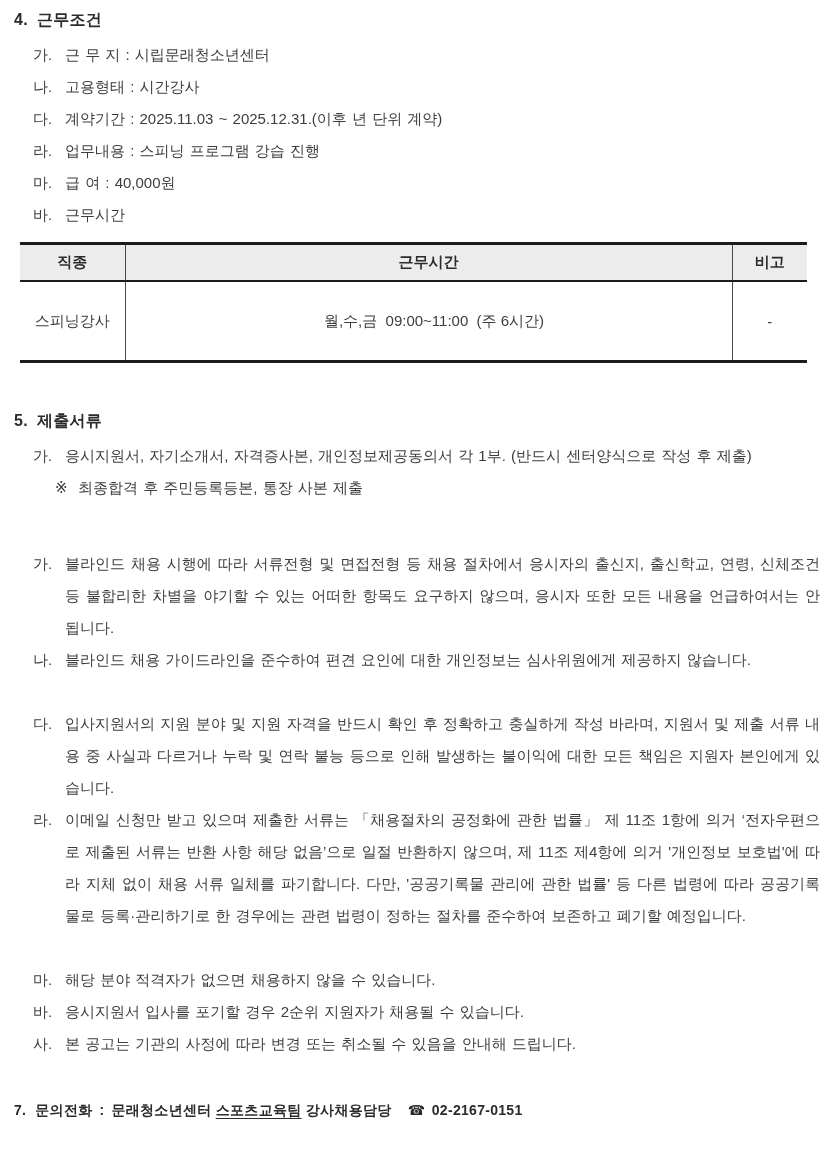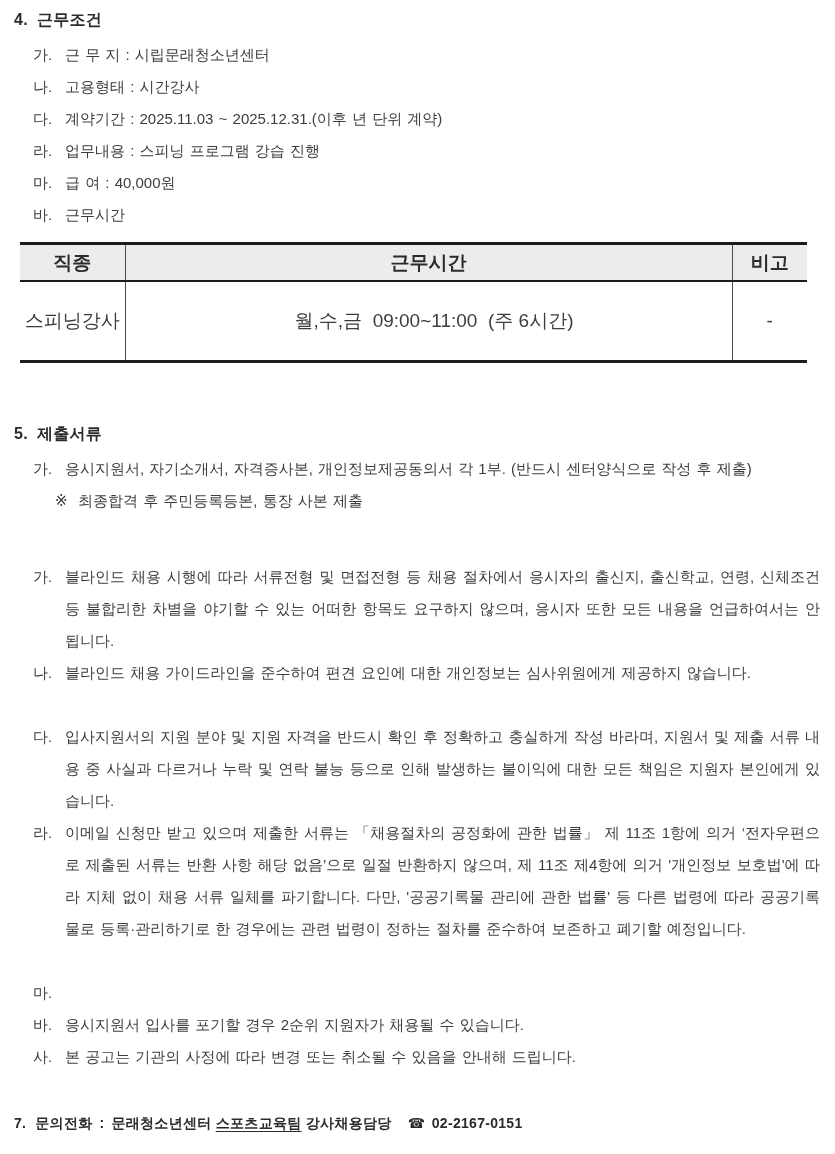--- a/index.html
+++ b/index.html
@@ -55,42 +55,42 @@
   .lines-3 { min-height: 96px; }
   .lines-5 { min-height: 160px; }
   
   table.sched {
     width: 787px;
     margin: 11px 0 0 6px;
     border-collapse: collapse;
     table-layout: fixed;
     border-top: 3px solid var(--tbl-border, #1c1c1c);
     border-bottom: 3px solid var(--tbl-border, #1c1c1c);
-    font-size: 19px;
+    font-size: 15px;
   }
   table.sched th {
     height: 33px;
     background: var(--tbl-header-bg, #ececec);
     border-bottom: 2px solid var(--tbl-border, #1c1c1c);
     font-weight: bold;
     color: var(--heading-color, #2b2b2b);
     text-align: center;
     vertical-align: middle;
   }
   table.sched td {
     height: 76px;
     text-align: center;
     vertical-align: middle;
   }
   table.sched th.div, table.sched td.div {
     border-right: 1px solid #4a4a4a;
   }
   td.pre { white-space: pre-wrap; padding-left: 12px; }
   
-  .sec-documents { margin-top: 59px; }
+  .sec-documents { margin-top: 46px; }
   .sec-notices   { margin-top: 44px; }
   .sec-notices .sec-title { margin-bottom: 6px; }
   
   .contact {
     margin-top: 37px;
     font-size: 14px;
     line-height: 26px;
     font-weight: bold;
     color: var(--heading-color, #2b2b2b);
     letter-spacing: 0.3px;
@@ -185,20 +185,21 @@
     <div class="item lines-3">
       <span class="lab">다.</span>
       <span class="txt">입사지원서의 지원 분야 및 지원 자격을 반드시 확인 후 정확하고 충실하게 작성 바라며, 지원서 및 제출 서류 내용 중 사실과 다르거나 누락 및 연락 불능 등으로 인해 발생하는 불이익에 대한 모든 책임은 지원자 본인에게 있습니다.</span>
     </div>
     <div class="item lines-5">
       <span class="lab">라.</span>
       <span class="txt">이메일 신청만 받고 있으며 제출한 서류는 「채용절차의 공정화에 관한 법률」 제 11조 1항에 의거 ‘전자우편으로 제출된 서류는 반환 사항 해당 없음’으로 일절 반환하지 않으며, 제 11조 제4항에 의거 '개인정보 보호법'에 따라 지체 없이 채용 서류 일체를 파기합니다. 다만, '공공기록물 관리에 관한 법률' 등 다른 법령에 따라 공공기록물로 등록·관리하기로 한 경우에는 관련 법령이 정하는 절차를 준수하여 보존하고 폐기할 예정입니다.</span>
     </div>
     <div class="item lines-1">
       <span class="lab">마.</span>
+      <span class="txt">해당 분야 적격자가 없으면 채용하지 않을 수 있습니다.</span>
     </div>
     <div class="item lines-1">
       <span class="lab">바.</span>
       <span class="txt">응시지원서 입사를 포기할 경우 2순위 지원자가 채용될 수 있습니다.</span>
     </div>
     <div class="item lines-1">
       <span class="lab">사.</span>
       <span class="txt">본 공고는 기관의 사정에 따라 변경 또는 취소될 수 있음을 안내해 드립니다.</span>
     </div>
   </section>

